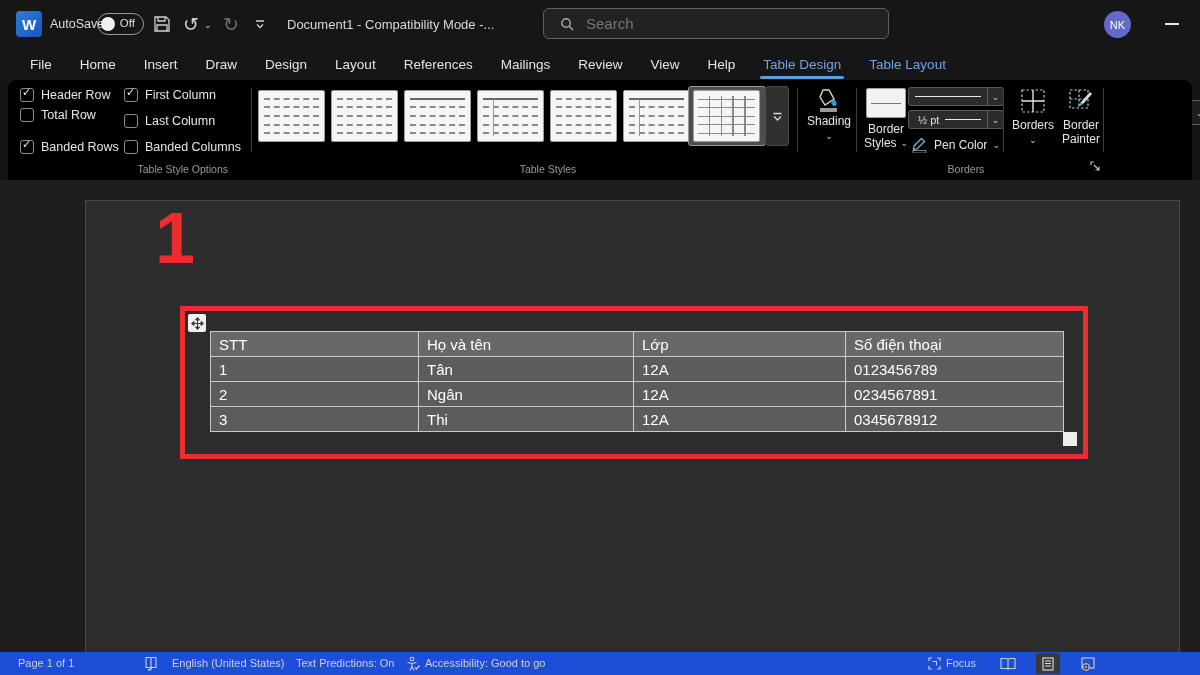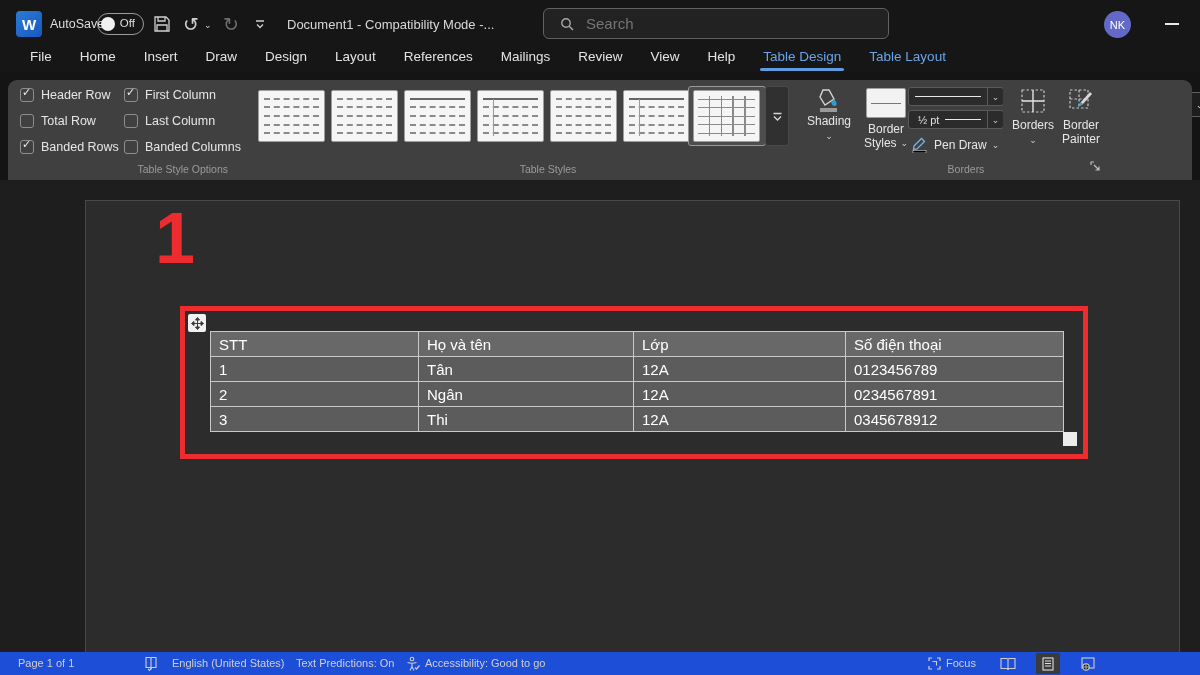--- a/index.html
+++ b/index.html
@@ -20,31 +20,31 @@
   .doc-title { position:absolute; left:287px; top:17px; font-size:13px; color:#d9d9d9; white-space:nowrap; }
   .search-box { position:absolute; left:543px; top:8px; width:346px; height:31px; background:#222222;
     border:1px solid #616161; border-radius:6px; display:flex; align-items:center; padding-left:16px; gap:12px; }
   .search-box input { background:transparent; border:none; outline:none; color:#a8a8a8; font-size:15px; width:250px; font-family:"Liberation Sans",sans-serif; }
   .avatar { position:absolute; left:1104px; top:11px; width:27px; height:27px; border-radius:50%;
     display:flex; align-items:center; justify-content:center; font-size:11px; color:#fff; }
   .min-btn { position:absolute; left:1156px; top:10px; width:32px; height:28px; display:flex; align-items:center; justify-content:center; }
   .min-btn i { display:block; width:14px; height:2px; background:#e8e8e8; }
 
   
-  .menubar { position:absolute; left:0; top:40px; width:1200px; height:32px; background:#161616; }
+  .menubar { position:absolute; left:0; top:48px; width:1200px; height:32px; background:#161616; }
   .tabs { position:absolute; left:16px; top:0; height:32px; display:flex; }
   .tab { position:relative; padding:0 14px; height:32px; display:flex; align-items:center; font-size:13.5px; color:#e4e4e4; cursor:default; }
   .tab.blue { color:#6ba4e7; }
   .tab.active { color:#6ba4e7; }
   .tab.active::after { content:""; position:absolute; left:11px; right:11px; bottom:1px; height:3px; border-radius:2px; background:#5f9bde; }
   .pill-btn { position:absolute; top:52px; height:25px; border:1px solid #5f5f5f; border-radius:4px;
     display:flex; align-items:center; gap:6px; padding:0 10px; font-size:13px; color:#e8e8e8; background:#1e1e1e; }
 
   
-  .ribbon { position:absolute; left:8px; top:80px; width:1184px; height:100px; background:#404040; border-radius:9px 9px 0 0; }
+  .ribbon { position:absolute; left:8px; top:80px; width:1184px; height:100px; background:#000000; border-radius:9px 9px 0 0; }
   .rsep { position:absolute; top:8px; height:64px; width:1px; background:#3f3f3f; }
   .grouplabel { position:absolute; top:83px; font-size:10.5px; color:#9a9a9a; text-align:center; }
 
   .cbrow { position:absolute; display:flex; align-items:center; gap:7px; }
   .cbox { width:14px; height:14px; border:1.5px solid #8f8f8f; border-radius:3px; position:relative; background:transparent; }
   .cbox.checked::after { content:"✓"; position:absolute; left:1px; top:-3px; font-size:11px; color:#f0f0f0; }
   .cblabel { font-size:12.5px; color:#e6e6e6; white-space:nowrap; }
 
   .thumb { position:absolute; top:10px; width:67px; height:52px; background:#f5f5f5; border:1px solid #9e9e9e;
     border-radius:2px; display:flex; flex-direction:column; justify-content:space-evenly; overflow:hidden; }
@@ -165,21 +165,21 @@
       <span class="chev">⌄</span>
     </div>
   </div>
 
   <div class="ribbon">
 
     <div class="cbrow" style="left:12px; top:8px;">
       <span class="cbox checked"></span>
       <span class="cblabel">Header Row</span>
     </div>
-    <div class="cbrow" style="left:12px; top:34px;">
+    <div class="cbrow" style="left:12px; top:28px;">
       <span class="cbox"></span>
       <span class="cblabel">Total Row</span>
     </div>
     <div class="cbrow" style="left:12px; top:60px;">
       <span class="cbox checked"></span>
       <span class="cblabel">Banded Rows</span>
     </div>
     <div class="cbrow" style="left:116px; top:8px;">
       <span class="cbox checked"></span>
       <span class="cblabel">First Column</span>
@@ -290,21 +290,21 @@
       <span class="line" style="border-top-width:1px;"></span>
       <span class="dd">
           <span class="chev">⌄</span>
         </span>
     </div>
     <div class="penrow" style="left:903px; top:56px;">
       <svg width="18" height="17" viewBox="0 0 18 17">
         <path d="M3 10 L10.5 2.5 L13.5 5.5 L6 13 L2.5 13.5 Z" fill="none" stroke="#7ab3e8" stroke-width="1.3"></path>
         <rect x="2" y="14.5" width="13" height="2.5" fill="#000" stroke="#cfcfcf" stroke-width="0.6"></rect>
       </svg>
-      <span>Pen Draw</span>
+      <span>Pen Color</span>
       <span class="chev">⌄</span>
     </div>
     <div class="grouplabel" style="left:878px; width:160px;">Borders</div>
 
     <div class="rsep" style="left:995px;"></div>
 
     <div class="bigbtn" style="left:1002px; top:8px; width:46px;">
       <svg width="26" height="26" viewBox="0 0 26 26">
         <rect x="2" y="2" width="22" height="22" fill="none" stroke="#c8c8c8" stroke-width="1.2" stroke-dasharray="2.5 2"></rect>
         <path d="M13 2 V24 M2 13 H24" stroke="#e4e4e4" stroke-width="1.4"></path>

